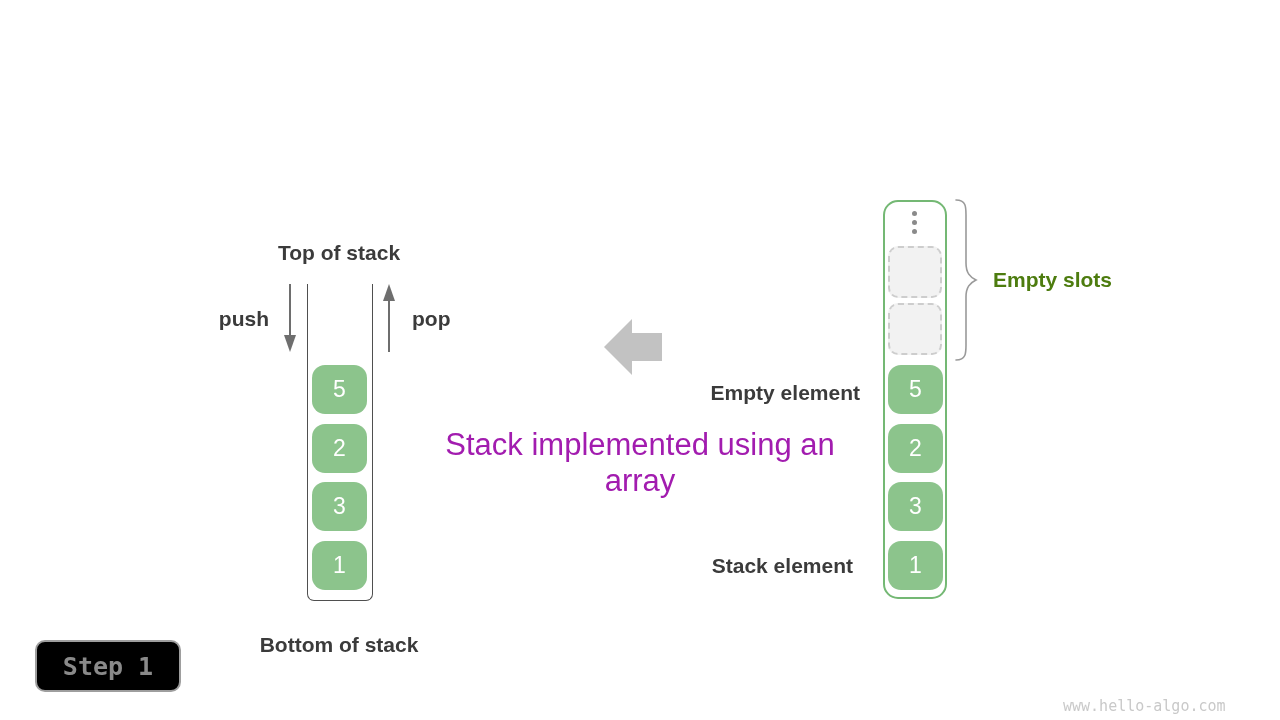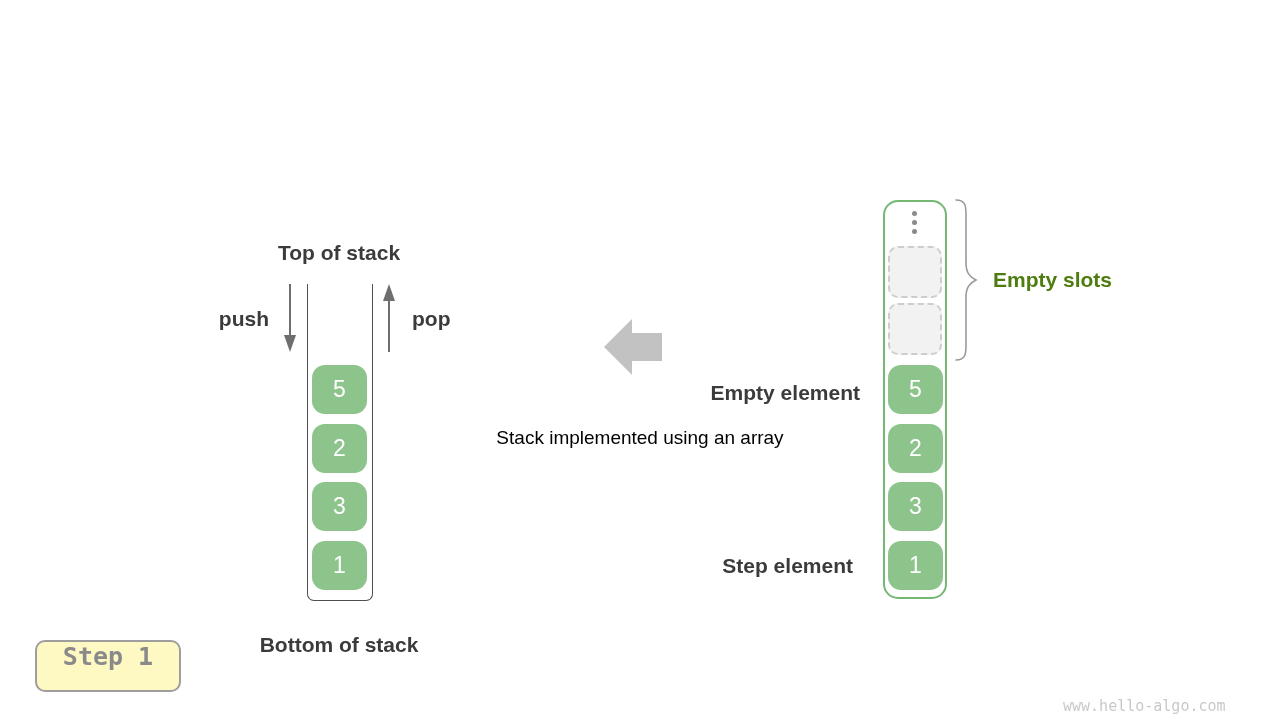--- a/index.html
+++ b/index.html
@@ -2,21 +2,21 @@
 <html><head>
 <meta charset="utf-8">
 <style>
   html,body{margin:0;padding:0;background:#ffffff;}
   .canvas{
     position:relative;width:1280px;height:720px;background:#ffffff;overflow:hidden;
     font-family:"Liberation Sans",sans-serif;
   }
   .lbl{position:absolute;font-weight:bold;font-size:21px;color:#3b3b3b;line-height:1.2;}
   .lbl-gray{position:absolute;font-weight:bold;font-size:21px;color:#4d7c0f;line-height:1.2;}
-  .caption{position:absolute;font-size:19px;color:#000000;}
+  .caption{position:absolute;font-size:31px;color:#a21caf;}
 
   
   .stack-walls{
     position:absolute;left:307px;top:284px;width:64px;height:316px;
     border-left:1.5px solid #4f4f4f;border-right:1.5px solid #4f4f4f;border-bottom:1.5px solid #4f4f4f;
     border-bottom-left-radius:7px;border-bottom-right-radius:7px;background:transparent;
   }
 
   
   .box{
@@ -34,22 +34,22 @@
     border:2px dashed #cdcdcd;border-radius:10px;box-sizing:border-box;
   }
   .dots{position:absolute;left:912px;top:211px;width:6px;}
   .dots .dot{width:5px;height:5px;border-radius:50%;background:#8a8a8a;margin:0 0 4px 0;}
 
   .svg-abs{position:absolute;}
 
   
   .step-badge{
     position:absolute;left:35px;top:640px;width:146px;height:52px;
-    border:2px solid #9e9e9e;border-radius:10px;background:#fef9c3;box-sizing:border-box;
-    display:flex;justify-content:center;
+    border:2px solid #9e9e9e;border-radius:10px;background:#000000;box-sizing:border-box;
+    display:flex;align-items:center;justify-content:center;
     font-family:"DejaVu Sans Mono",monospace;font-weight:bold;font-size:25px;color:#8a8a8a;
   }
   .watermark{
     position:absolute;left:1063px;top:677px;width:200px;
     font-family:"DejaVu Sans Mono",monospace;font-size:15px;color:#c9c9c9;margin-top:20px;
   }
 </style>
 </head>
 <body>
 
@@ -80,21 +80,21 @@
 
   <div class="lbl" style="left:239px;top:632px;width:200px;text-align:center;">Bottom of stack</div>
 
   <svg class="svg-abs" style="left:604px;top:317px;" width="58" height="60" viewBox="0 0 58 60">
     <polygon points="0,30 28,2 28,16 58,16 58,44 28,44 28,58" fill="#c2c2c2"></polygon>
   </svg>
 
   <div class="caption" style="left:440px;top:427px;width:400px;text-align:center;">Stack implemented using an array</div>
 
   <div class="lbl" style="left:660px;top:380px;width:200px;text-align:right;">Empty element</div>
-  <div class="lbl" style="left:653px;top:553px;width:200px;text-align:right;">Step element</div>
+  <div class="lbl" style="left:653px;top:553px;width:200px;text-align:right;">Stack element</div>
 
   <div class="array-frame"></div>
 
   <div class="dots">
     <div class="dot"></div>
     <div class="dot"></div>
     <div class="dot"></div>
   </div>
 
   <div class="empty-slot" style="left:888px;top:246px;"></div>

